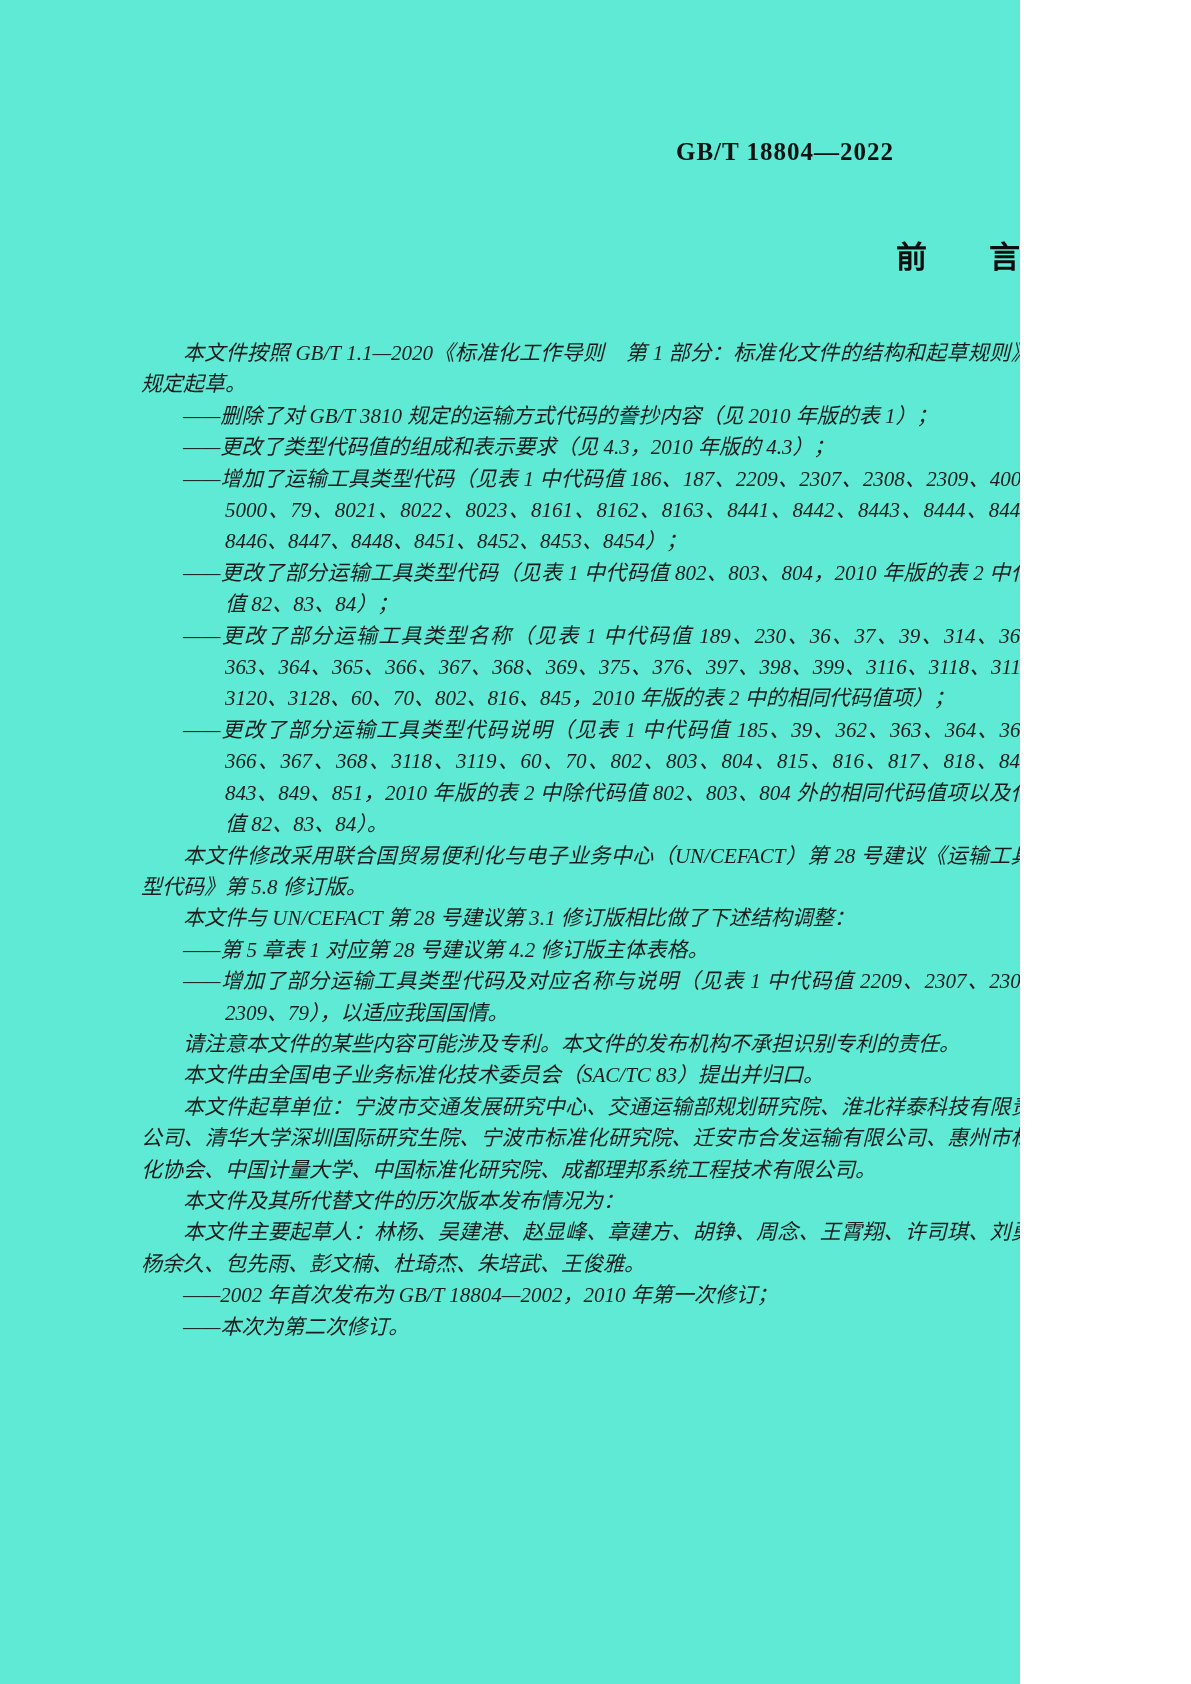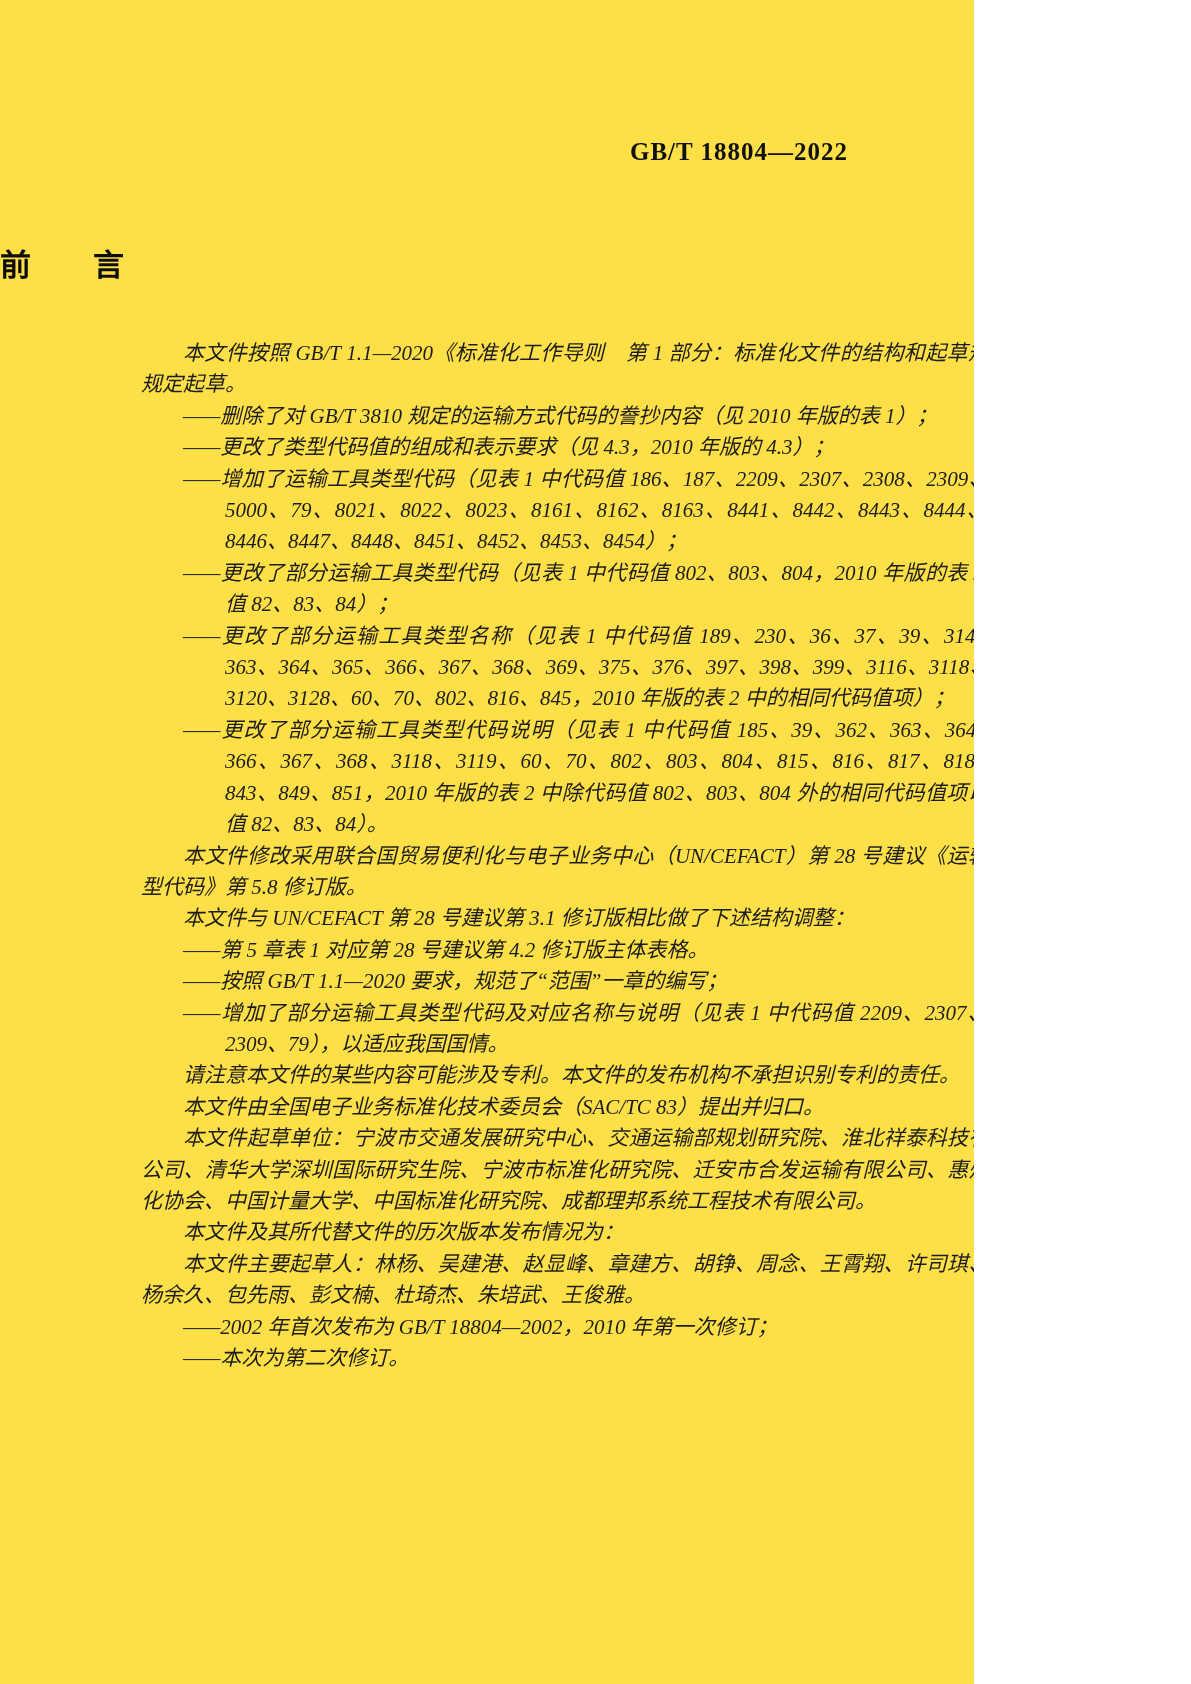--- a/index.html
+++ b/index.html
@@ -1,41 +1,42 @@
 <!DOCTYPE html>
 <html lang="zh-CN"><head>
 <meta charset="utf-8">
 <style>
   html, body { margin: 0; padding: 0; background: #ffffff; }
   .page {
     position: relative;
     width: 974px;
     height: 1684px;
-    background: #fde047;
+    background: #5eead4;
     font-family: "Liberation Serif", "DejaVu Serif", serif;
     color: #1c1c1c;
     overflow: hidden;
+    padding-left: 46px;
   }
   .doc-number {
     position: absolute;
     top: 138px;
     right: 126px;
     font-family: "Liberation Serif", "DejaVu Serif", serif;
     font-weight: 700;
     font-size: 25px;
     letter-spacing: 1px;
     color: #111111;
     white-space: nowrap;
   }
   .page-title {
     position: absolute;
-    top: 240px;
+    top: 232px;
     left: 0;
     width: 100%;
-    text-align: left;
+    text-align: right;
     font-family: "Liberation Sans", "DejaVu Sans", sans-serif;
     font-weight: 700;
     font-size: 31px;
     color: #0d0d0d;
     white-space: pre;
   }
   .foreword-body {
     position: absolute;
     left: 141px;
     top: 338px;
@@ -70,21 +71,20 @@
     <p class="para indent">本文件按照 GB/T 1.1—2020《标准化工作导则　第 1 部分：标准化文件的结构和起草规则》的规定起草。</p>
     <p class="para dash">——删除了对 GB/T 3810 规定的运输方式代码的誊抄内容（见 2010 年版的表 1）；</p>
     <p class="para dash">——更改了类型代码值的组成和表示要求（见 4.3，2010 年版的 4.3）；</p>
     <p class="para dash">——增加了运输工具类型代码（见表 1 中代码值 186、187、2209、2307、2308、2309、4000、5000、79、8021、8022、8023、8161、8162、8163、8441、8442、8443、8444、8445、8446、8447、8448、8451、8452、8453、8454）；</p>
     <p class="para dash">——更改了部分运输工具类型代码（见表 1 中代码值 802、803、804，2010 年版的表 2 中代码值 82、83、84）；</p>
     <p class="para dash">——更改了部分运输工具类型名称（见表 1 中代码值 189、230、36、37、39、314、362、363、364、365、366、367、368、369、375、376、397、398、399、3116、3118、3119、3120、3128、60、70、802、816、845，2010 年版的表 2 中的相同代码值项）；</p>
     <p class="para dash">——更改了部分运输工具类型代码说明（见表 1 中代码值 185、39、362、363、364、365、366、367、368、3118、3119、60、70、802、803、804、815、816、817、818、840、843、849、851，2010 年版的表 2 中除代码值 802、803、804 外的相同代码值项以及代码值 82、83、84）。</p>
     <p class="para indent">本文件修改采用联合国贸易便利化与电子业务中心（UN/CEFACT）第 28 号建议《运输工具类型代码》第 5.8 修订版。</p>
     <p class="para indent">本文件与 UN/CEFACT 第 28 号建议第 3.1 修订版相比做了下述结构调整：</p>
     <p class="para dash">——第 5 章表 1 对应第 28 号建议第 4.2 修订版主体表格。</p>
-    <p class="para dash">——按照 GB/T 1.1—2020 要求，规范了“范围”一章的编写；</p>
     <p class="para dash">——增加了部分运输工具类型代码及对应名称与说明（见表 1 中代码值 2209、2307、2308、2309、79），以适应我国国情。</p>
     <p class="para indent">请注意本文件的某些内容可能涉及专利。本文件的发布机构不承担识别专利的责任。</p>
     <p class="para indent">本文件由全国电子业务标准化技术委员会（SAC/TC 83）提出并归口。</p>
     <p class="para indent">本文件起草单位：宁波市交通发展研究中心、交通运输部规划研究院、淮北祥泰科技有限责任公司、清华大学深圳国际研究生院、宁波市标准化研究院、迁安市合发运输有限公司、惠州市标准化协会、中国计量大学、中国标准化研究院、成都理邦系统工程技术有限公司。</p>
     <p class="para indent">本文件及其所代替文件的历次版本发布情况为：</p>
     <p class="para indent">本文件主要起草人：林杨、吴建港、赵显峰、章建方、胡铮、周念、王霄翔、许司琪、刘勇、杨余久、包先雨、彭文楠、杜琦杰、朱培武、王俊雅。</p>
     <p class="para dash">——2002 年首次发布为 GB/T 18804—2002，2010 年第一次修订；</p>
     <p class="para dash">——本次为第二次修订。</p>
   </div>
 

